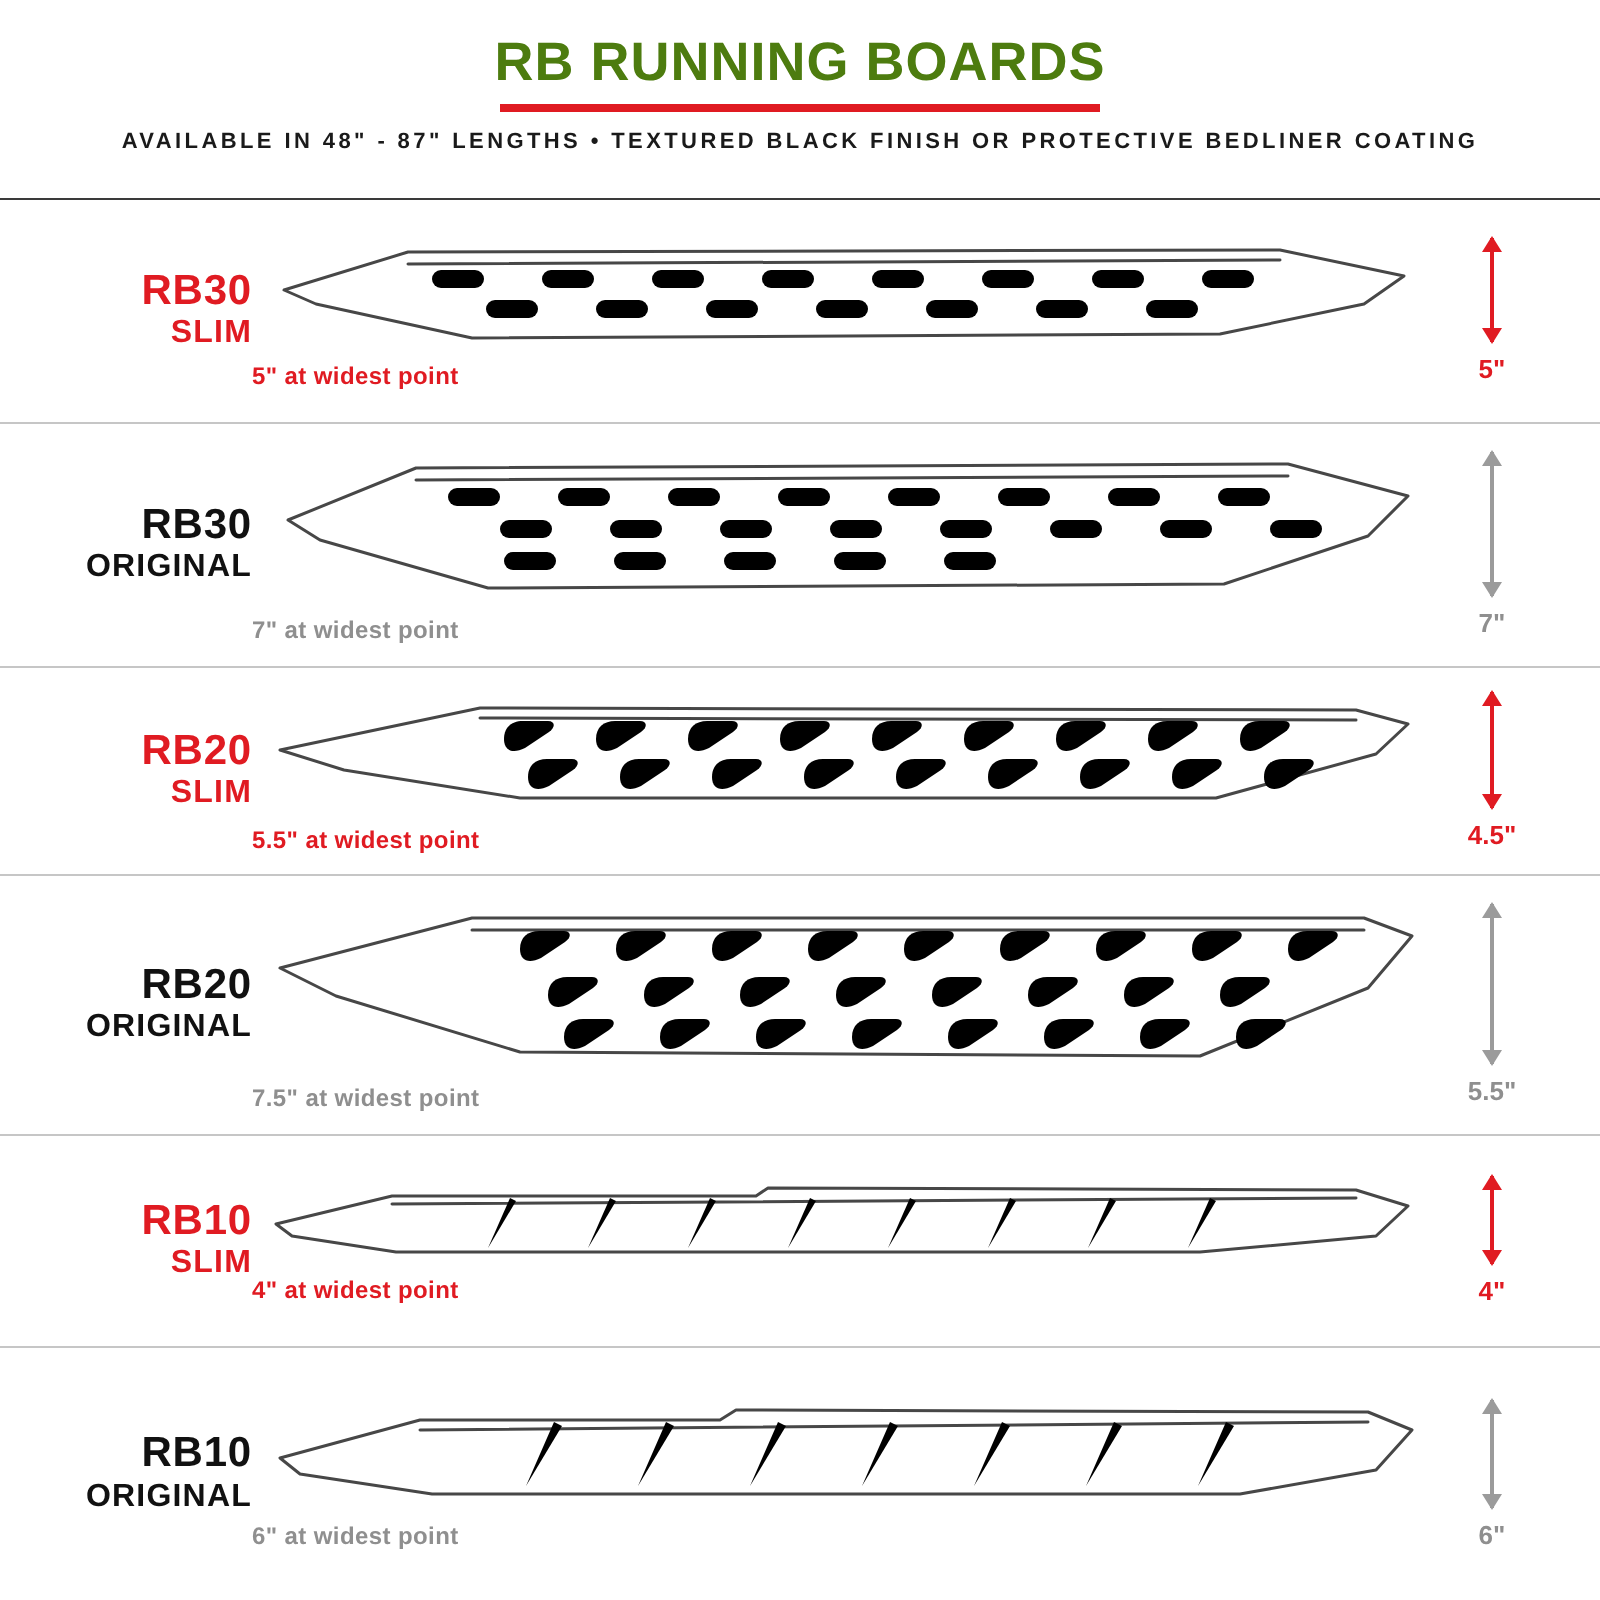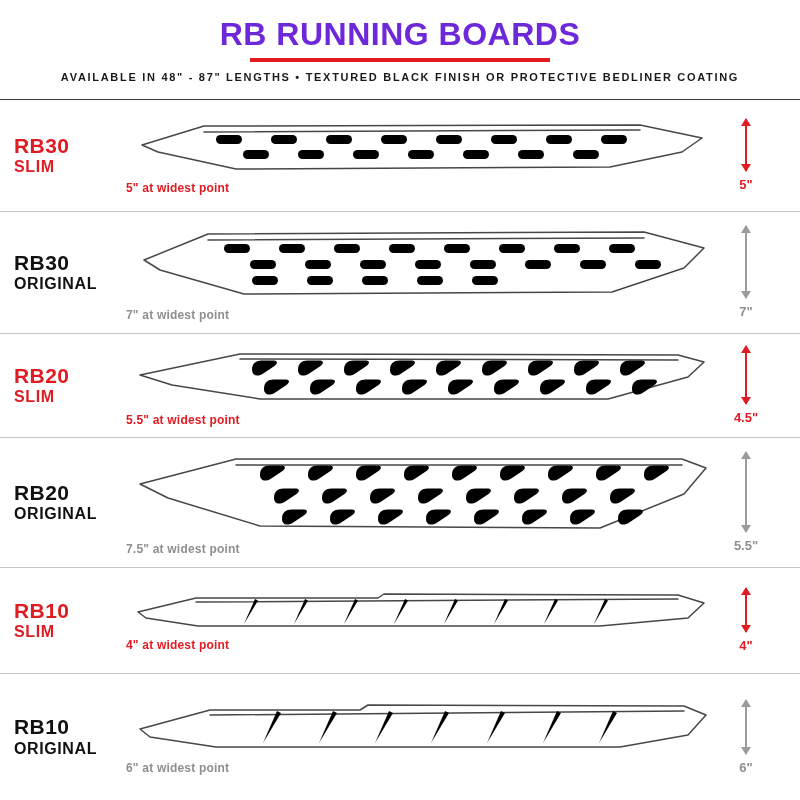--- a/index.html
+++ b/index.html
@@ -2,29 +2,29 @@
 <html><head>
 <meta charset="utf-8">
 <style>
   html,body{margin:0;padding:0;}
   body{
     width:800px;height:800px;background:#ffffff;
     font-family:"Liberation Sans", sans-serif;color:#111;
     overflow:hidden;
   }
   .header{height:100px;box-sizing:border-box;padding-top:16px;text-align:center;border-bottom:1px solid #3a3a3a;}
-  .title{margin:0;font-size:32px;font-weight:800;letter-spacing:.5px;color:#6d28d9;}
+  .title{margin:0;font-size:27px;font-weight:800;letter-spacing:.5px;color:#4d7c0f;}
   .title-underline{width:300px;height:4px;background:#e01b22;margin:5px auto 9px;}
   .subtitle{font-size:11px;font-weight:700;letter-spacing:1.7px;color:#1a1a1a;}
 
   .row{display:flex;align-items:center;box-sizing:border-box;border-bottom:1px solid #c6c6c6;padding:0 26px 0 14px;}
   .row:last-of-type{border-bottom:none;}
   .r1{height:112px;} .r2{height:122px;} .r3{height:104px;} .r4{height:130px;} .r5{height:106px;} .r6{height:126px;}
 
-  .labelcol{width:112px;flex:none;text-align:left;}
+  .labelcol{width:112px;flex:none;text-align:right;}
   .model{font-size:21px;font-weight:800;letter-spacing:.4px;line-height:1.05;}
   .variant{font-size:16px;font-weight:800;letter-spacing:.6px;margin-top:1px;}
   .slim .model,.slim .variant{color:#e01b22;}
   .orig .model,.orig .variant{color:#111;}
 
   .boardcol{flex:1;display:flex;flex-direction:column;align-items:center;min-width:0;}
   .board{display:block;}
   .board path,.board rect,.board line{stroke:#474747;fill:none;stroke-width:1.5;stroke-linejoin:round;stroke-linecap:round;}
   .note{align-self:flex-start;margin:6px 0 0 0;font-size:12px;font-weight:700;letter-spacing:.2px;}
   .slim .note{color:#e01b22;}

